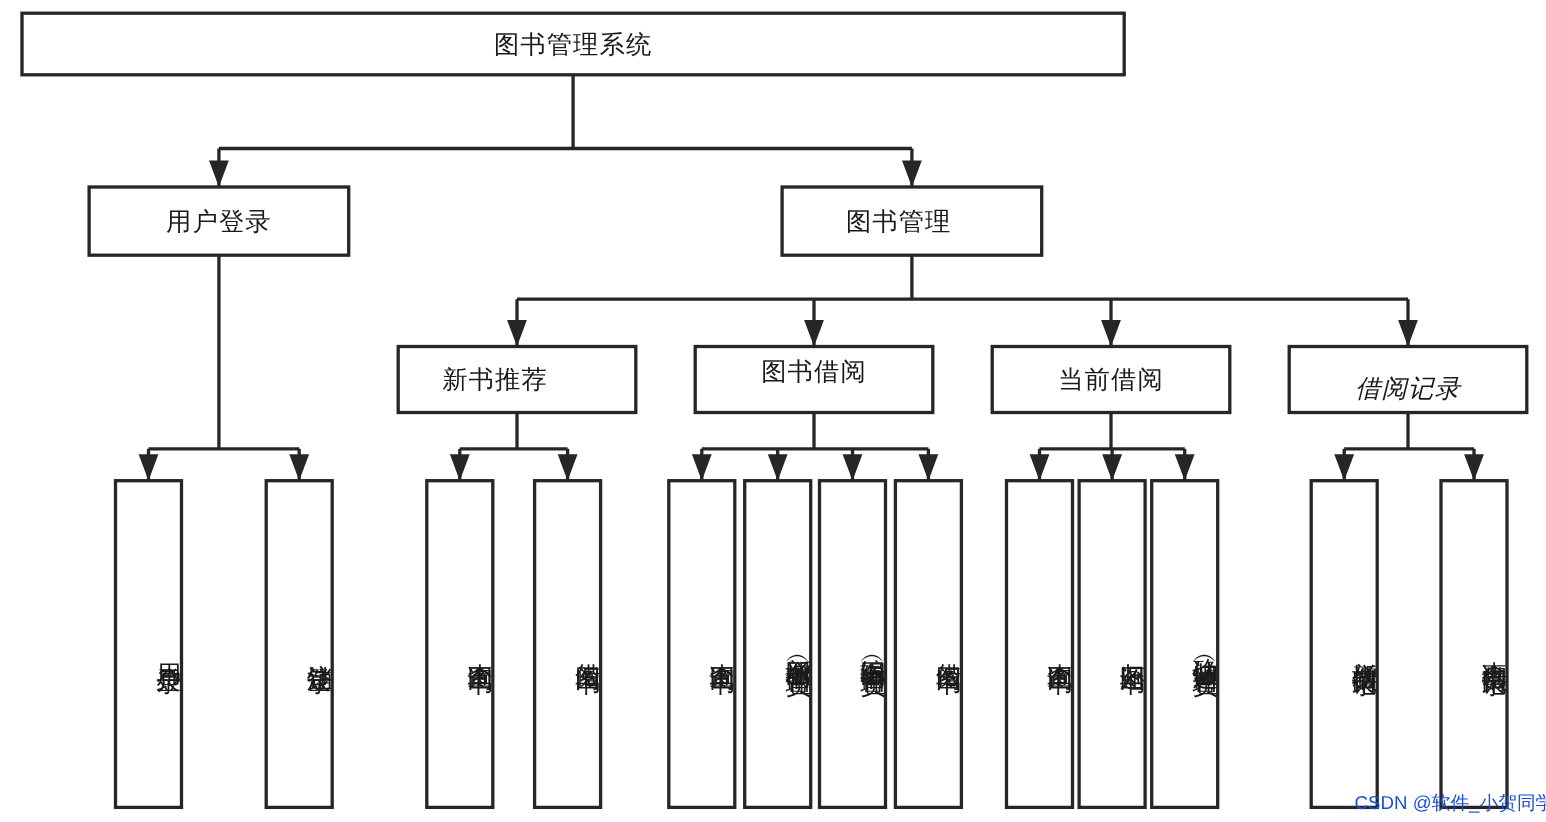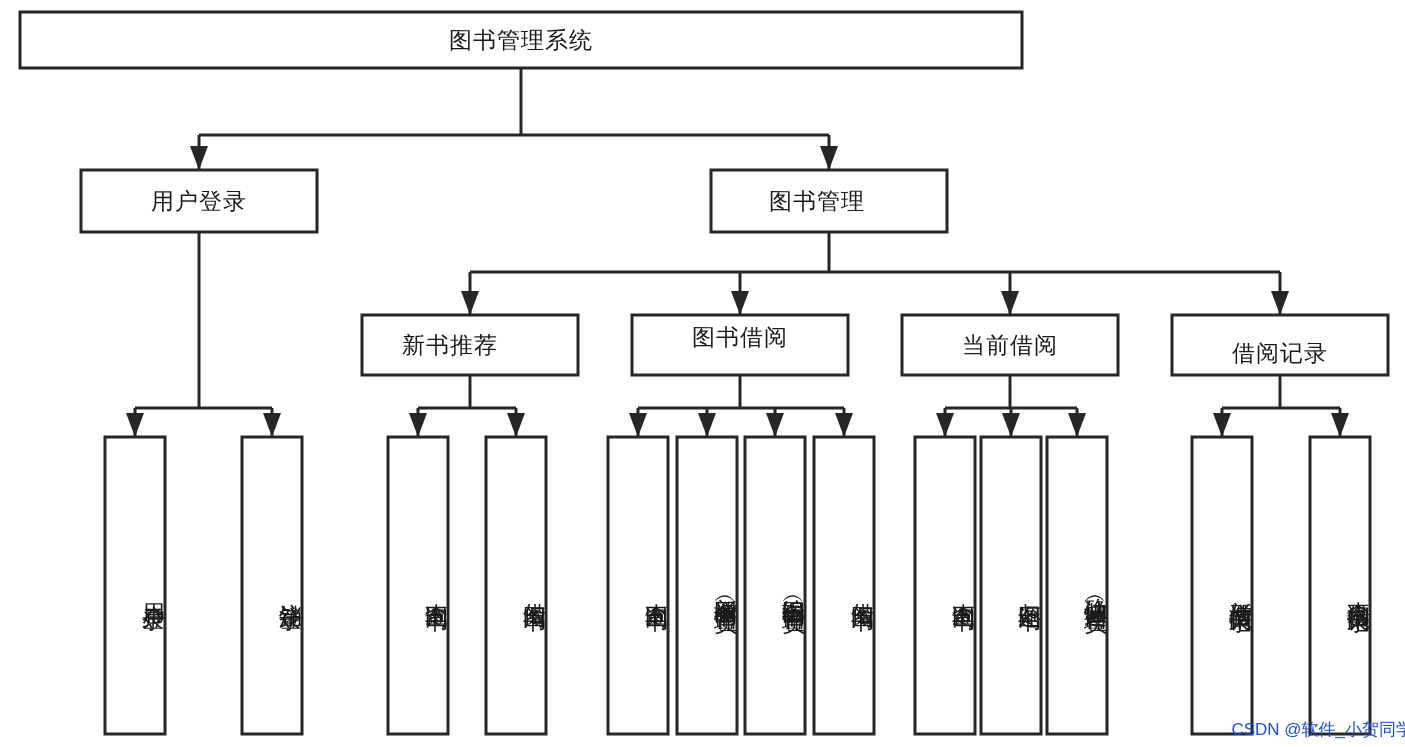--- a/index.html
+++ b/index.html
@@ -155,21 +155,21 @@
       </g>
   </svg>
 
   <div id="labels">
       <div class="node-label horizontal" style="left: 20px; top: 12px; width: 1002px; height: 56px;">图书管理系统</div>
       <div class="node-label horizontal" style="left: 81px; top: 170px; width: 236px; height: 62px;">用户登录</div>
       <div class="node-label horizontal" style="left: 711px; top: 170px; width: 212px; height: 62px;">图书管理</div>
       <div class="node-label horizontal" style="left: 362px; top: 315px; width: 176px; height: 60px;">新书推荐</div>
       <div class="node-label horizontal" style="left: 632px; top: 315px; width: 216px; height: 45px;">图书借阅</div>
       <div class="node-label horizontal" style="left: 902px; top: 315px; width: 216px; height: 60px;">当前借阅</div>
-      <div class="node-label horizontal" style="left: 1172px; top: 315px; width: 216px; height: 76px;">借阅记录</div>
+      <div class="node-label horizontal" style="left: 1172px; top: 315px; width: 216px; height: 76px; font-style: italic;">借阅记录</div>
       <div class="node-label vertical" style="left: 105px; top: 437px; width: 60px; height: 297px;">用户登录</div>
       <div class="node-label vertical" style="left: 242px; top: 437px; width: 60px; height: 297px;">注销登录</div>
       <div class="node-label vertical" style="left: 388px; top: 437px; width: 60px; height: 297px;">查询图书</div>
       <div class="node-label vertical" style="left: 486px; top: 437px; width: 60px; height: 297px;">借阅图书</div>
       <div class="node-label vertical" style="left: 608px; top: 437px; width: 60px; height: 297px;">查询图书</div>
       <div class="node-label vertical" style="left: 677px; top: 437px; width: 60px; height: 297px;">新增图书（管理员）</div>
       <div class="node-label vertical" style="left: 745px; top: 437px; width: 60px; height: 297px;">编辑图书（管理员）</div>
       <div class="node-label vertical" style="left: 814px; top: 437px; width: 60px; height: 297px;">借阅图书</div>
       <div class="node-label vertical" style="left: 915px; top: 437px; width: 60px; height: 297px;">查询图书</div>
       <div class="node-label vertical" style="left: 981px; top: 437px; width: 60px; height: 297px;">归还图书</div>

